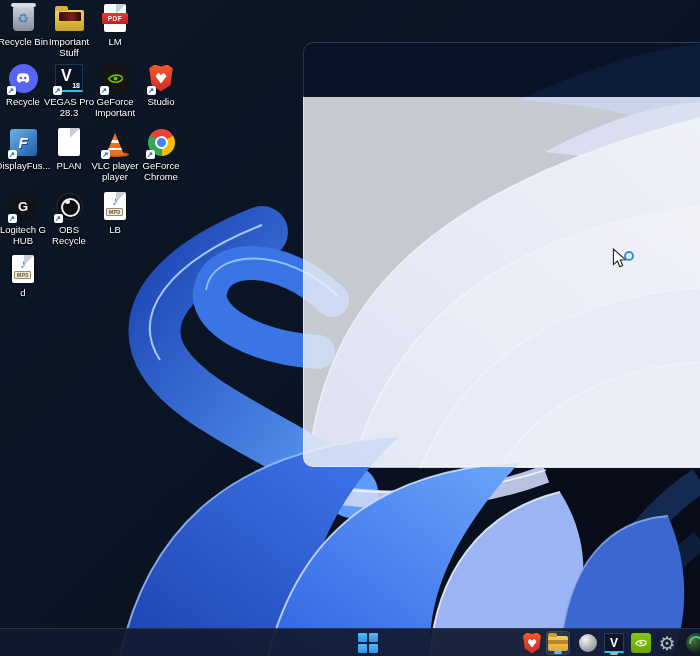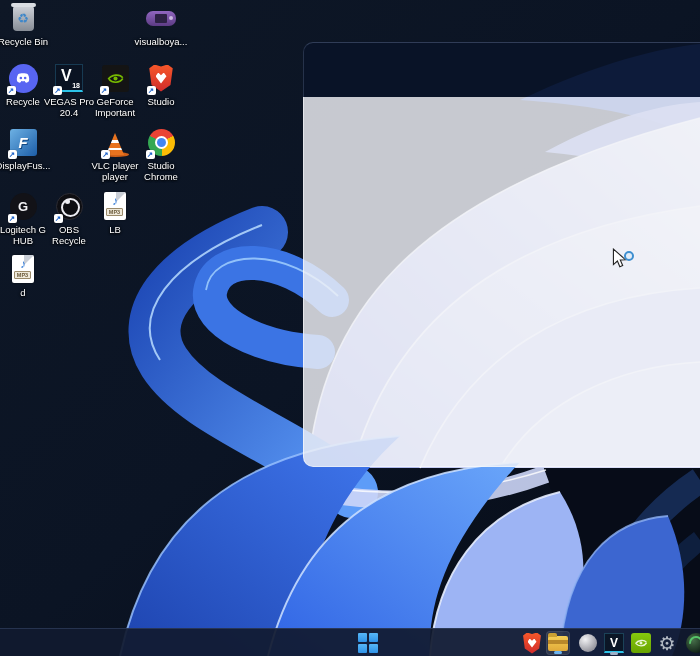--- a/index.html
+++ b/index.html
@@ -205,28 +205,36 @@
 
   <div class="cell" style="left:-5px;top:2px">
     <div class="art">
         <div class="a-recycle">
           <span class="glyph">♻</span>
         </div>
       </div>
     <div class="lbl">Recycle Bin</div>
   </div>
 
-
-
-  <div class="cell" style="left:133px;top:2px">
-    <div class="art">
-        <div class="a-gba"></div>
-      </div>
-    <div class="lbl">visualboya...</div>
-  </div>
+  <div class="cell" style="left:41px;top:2px">
+    <div class="art">
+        <div class="a-folder"></div>
+      </div>
+    <div class="lbl">Important Stuff</div>
+  </div>
+
+  <div class="cell" style="left:87px;top:2px">
+    <div class="art">
+        <div class="a-doc a-pdf">
+          <span class="band">PDF</span>
+        </div>
+      </div>
+    <div class="lbl">LM</div>
+  </div>
+
 
   <div class="cell" style="left:-5px;top:62px">
     <div class="art">
       <div class="a-discord">
         <svg width="20" height="20" viewBox="0 0 28 28">
             <path fill="#fff" d="M7,9 C10,7 18,7 21,9 C23,13 23,17 22,19 C20,21 18,21 17,19.5 L16.4,18.3 C14.8,18.7 13.2,18.7 11.6,18.3 L11,19.5 C10,21 8,21 6,19 C5,17 5,13 7,9 Z"></path>
             <circle cx="11" cy="14" r="1.8" fill="#5865F2"></circle>
             <circle cx="17" cy="14" r="1.8" fill="#5865F2"></circle>
           </svg>
       </div>
@@ -236,21 +244,21 @@
   </div>
 
   <div class="cell" style="left:41px;top:62px">
     <div class="art">
       <div class="a-vegas">
         <span class="glyph">V</span>
         <span class="badge">18</span>
       </div>
       <span class="sc">↗</span>
     </div>
-    <div class="lbl">VEGAS Pro 20.4</div>
+    <div class="lbl">VEGAS Pro 28.3</div>
   </div>
 
   <div class="cell" style="left:87px;top:62px">
     <div class="art">
       <div class="a-gf">
         <svg width="21" height="21" viewBox="0 0 26 26" fill="none" stroke="#76b900" stroke-width="2">
             <path d="M4,14 C8,8 18,7 22,12"></path>
             <path d="M22,13 C18,19 9,19 5,14"></path>
             <circle cx="13" cy="13" r="2.5" fill="#76b900" stroke="none"></circle>
           </svg>
@@ -271,36 +279,42 @@
   <div class="cell" style="left:-5px;top:126px">
     <div class="art">
       <div class="a-df">
           <span class="glyph">F</span>
         </div>
       <span class="sc">↗</span>
     </div>
     <div class="lbl">DisplayFus...</div>
   </div>
 
+  <div class="cell" style="left:41px;top:126px">
+    <div class="art">
+        <div class="a-doc"></div>
+      </div>
+    <div class="lbl">PLAN</div>
+  </div>
 
   <div class="cell" style="left:87px;top:126px">
     <div class="art">
       <div class="vlc-base"></div>
       <div class="a-vlc"></div>
       <span class="sc">↗</span>
     </div>
     <div class="lbl">VLC player player</div>
   </div>
 
   <div class="cell" style="left:133px;top:126px">
     <div class="art">
       <div class="a-chrome"></div>
       <span class="sc">↗</span>
     </div>
-    <div class="lbl">Studio Chrome</div>
+    <div class="lbl">GeForce Chrome</div>
   </div>
 
   <div class="cell" style="left:-5px;top:190px">
     <div class="art">
       <div class="a-lg">
           <span class="glyph">G</span>
         </div>
       <span class="sc">↗</span>
     </div>
     <div class="lbl">Logitech G HUB</div>

